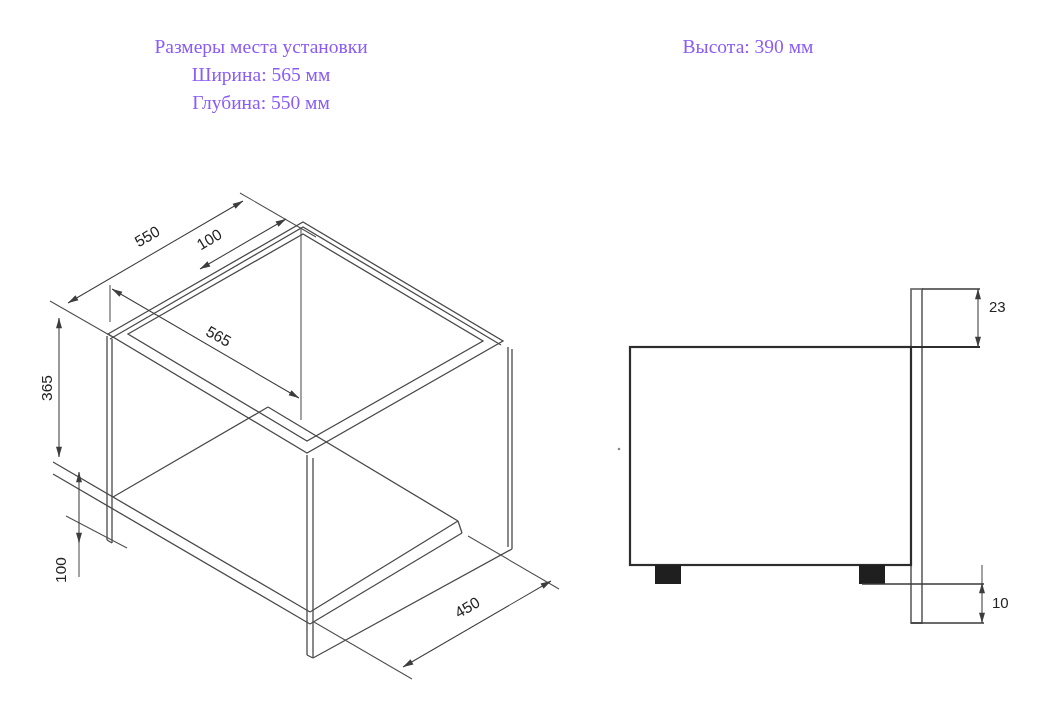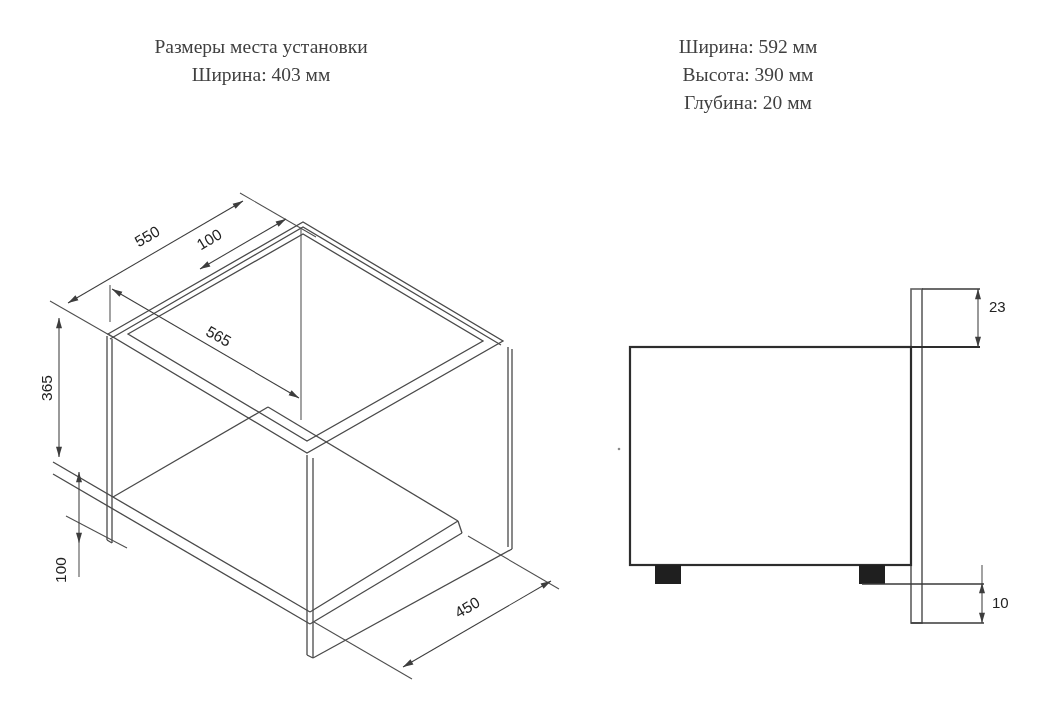--- a/index.html
+++ b/index.html
@@ -2,21 +2,21 @@
 <html><head>
 <meta charset="utf-8">
 <style>
   html,body{margin:0;padding:0;}
   body{
     width:1052px;height:710px;position:relative;background:#ffffff;
     font-family:"Liberation Serif", serif;color:#1a1a1a;overflow:hidden;
   }
   .txtblock{
     position:absolute;text-align:center;font-size:19.5px;line-height:28px;
-    color:#404040;white-space:nowrap;
+    color:#8b5cf6;white-space:nowrap;
   }
   #install-block{left:100px;top:33px;width:322px;}
   #frame-block{left:620px;top:33px;width:256px;}
   .txtblock div{height:28px;}
   svg{position:absolute;left:0;top:0;}
   .ln{stroke:#4a4a4a;stroke-width:1.3;fill:none;}
   .thin{stroke:#4f4f4f;stroke-width:1.05;fill:none;}
   .dim{stroke:#3d3d3d;stroke-width:1.05;fill:none;
        marker-start:url(#arr);marker-end:url(#arr);}
   .dimlabel{font-family:"Liberation Sans", sans-serif;font-size:15.5px;
@@ -26,27 +26,26 @@
   .heavy{stroke:#2d2d2d;stroke-width:2.2;fill:none;}
   .medium{stroke:#3a3a3a;stroke-width:1.7;fill:none;}
   .barline{stroke:#606060;stroke-width:1.6;fill:#ffffff;}
   .foot{fill:#1f1f1f;stroke:none;}
 </style>
 </head>
 <body>
 
 <div class="txtblock" id="install-block">
   <div>Размеры места установки</div>
-  <div>Ширина: 403 мм</div>
+  <div>Ширина: 565 мм</div>
+  <div>Глубина: 550 мм</div>
 </div>
 
 <div class="txtblock" id="frame-block">
-  <div>Ширина: 592 мм</div>
   <div>Высота: 390 мм</div>
-  <div>Глубина: 20 мм</div>
 </div>
 
 <svg width="1052" height="710" viewBox="0 0 1052 710">
   <defs>
     <marker id="arr" viewBox="0 0 10 6" refX="9.4" refY="3" markerWidth="11.5" markerHeight="6.9" orient="auto-start-reverse" markerUnits="userSpaceOnUse">
       <path d="M0.4,0.4 L9.4,3 L0.4,5.6 Z" fill="#3d3d3d"></path>
     </marker>
   </defs>
 
   <g>

